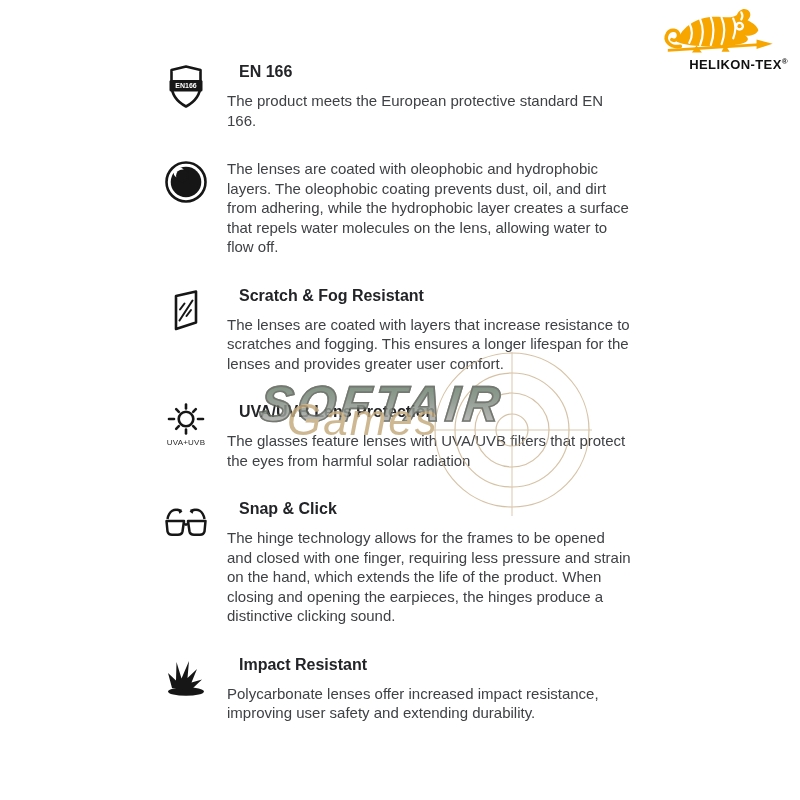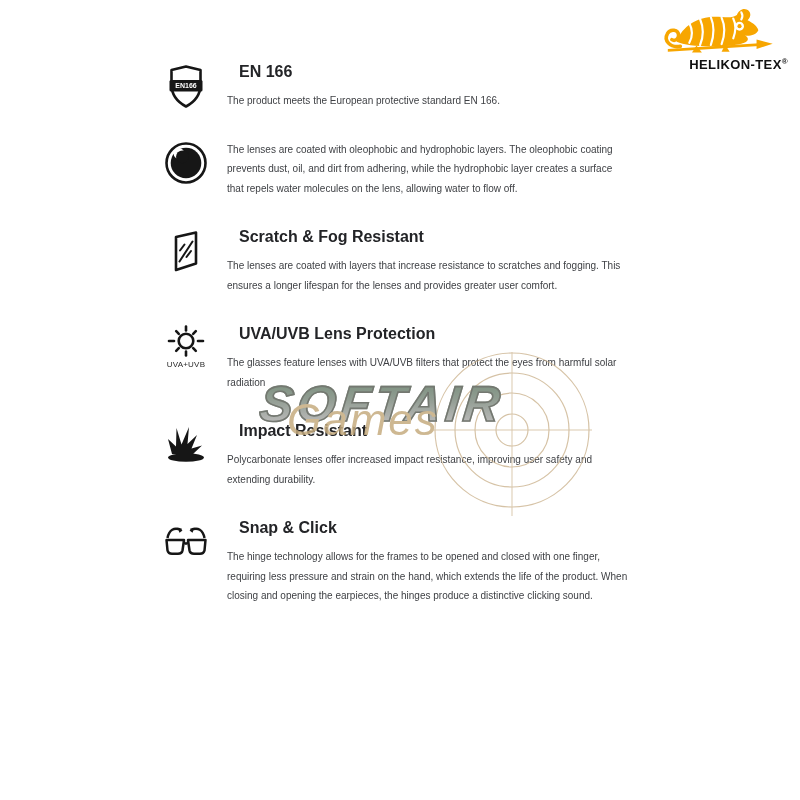--- a/index.html
+++ b/index.html
@@ -21,21 +21,21 @@
   
   .features{position:absolute;left:160px;top:62px;width:478px;}
   .feature{display:flex;margin-bottom:29px;}
   .feature-icon{
     flex:0 0 52px;width:52px;display:flex;flex-direction:column;align-items:center;
     padding-top:1px;color:#161616;
   }
   .icon-label{font-size:8px;color:#2a2a2a;margin-top:2px;letter-spacing:.2px;}
   .feature-text{flex:1;padding-left:15px;}
   .feature-title{font-size:16px;font-weight:bold;color:#232427;margin:1px 0 10px 12px;}
-  .feature-body{font-size:10px;line-height:19.5px;color:#3f4145;max-width:404px;}
+  .feature-body{font-size:15px;line-height:19.5px;color:#3f4145;max-width:404px;}
 
   
   .watermark{position:absolute;left:0;top:0;width:800px;height:800px;pointer-events:none;opacity:.84;}
   .wm-crosshair{position:absolute;left:428px;top:350px;}
   .wm-main{
     position:absolute;left:260px;top:379px;
     font-family:"Liberation Sans",sans-serif;font-weight:bold;font-style:italic;
     font-size:50px;letter-spacing:4px;line-height:1;
     transform:skewX(-6deg);
     color:#8a9389;-webkit-text-stroke:1.6px #5a5f56;
@@ -148,48 +148,48 @@
         <div class="icon-label">UVA+UVB</div>
       </div>
       <div class="feature-text">
         <div class="feature-title">UVA/UVB Lens Protection</div>
         <div class="feature-body">The glasses feature lenses with UVA/UVB filters that protect the eyes from harmful solar radiation</div>
       </div>
     </div>
 
     <div class="feature">
       <div class="feature-icon">
-        <svg width="46" height="42" viewBox="0 0 46 42">
-          <ellipse cx="23" cy="35.5" rx="18" ry="4.3" fill="#161616"></ellipse>
-          <path fill="#161616" d="M9 32 L5 17 L13 24.5 L13.5 6 L18.5 22.5 L26 5 L24.5 22 L34 13 L28.5 26.5 L39 23.5 L30 32 Z"></path>
-        </svg>
-      </div>
-      <div class="feature-text">
-        <div class="feature-title">Impact Resistant</div>
-        <div class="feature-body">Polycarbonate lenses offer increased impact resistance, improving user safety and extending durability.</div>
-      </div>
-    </div>
-
-    <div class="feature">
-      <div class="feature-icon">
         <svg width="48" height="40" viewBox="0 0 48 40">
           <g fill="none" stroke="#161616" stroke-width="2.5" stroke-linejoin="round">
             <path d="M4.5 21 H22 L20.5 31.5 Q19.8 34.8 16 34.8 H10 Q6.3 34.8 5.5 31.5 Z"></path>
             <path d="M26 21 H43.5 L42.5 31.5 Q41.7 34.8 38 34.8 H32 Q28.2 34.8 27.5 31.5 Z"></path>
             <path d="M22 23 Q24 26.5 26 23"></path>
             <path d="M5.5 19 Q8 6.5 19.5 11"></path>
             <path d="M42.5 19 Q40 6.5 28.5 11"></path>
           </g>
           <path d="M20.5 11.5 l-5 -3 l2 5.2 Z" fill="#161616"></path>
           <path d="M27.5 11.5 l5 -3 l-2 5.2 Z" fill="#161616"></path>
         </svg>
       </div>
       <div class="feature-text">
         <div class="feature-title">Snap &amp; Click</div>
         <div class="feature-body">The hinge technology allows for the frames to be opened and closed with one finger, requiring less pressure and strain on the hand, which extends the life of the product. When closing and opening the earpieces, the hinges produce a distinctive clicking sound.</div>
+      </div>
+    </div>
+
+    <div class="feature">
+      <div class="feature-icon">
+        <svg width="46" height="42" viewBox="0 0 46 42">
+          <ellipse cx="23" cy="35.5" rx="18" ry="4.3" fill="#161616"></ellipse>
+          <path fill="#161616" d="M9 32 L5 17 L13 24.5 L13.5 6 L18.5 22.5 L26 5 L24.5 22 L34 13 L28.5 26.5 L39 23.5 L30 32 Z"></path>
+        </svg>
+      </div>
+      <div class="feature-text">
+        <div class="feature-title">Impact Resistant</div>
+        <div class="feature-body">Polycarbonate lenses offer increased impact resistance, improving user safety and extending durability.</div>
       </div>
     </div>
 
   </div>
 
   <div class="watermark">
     <svg class="wm-crosshair" width="168" height="168" viewBox="0 0 168 168">
       <g fill="none" stroke="#CCB490" stroke-width="1.2" opacity="0.95">
         <circle cx="84" cy="80" r="16"></circle>
         <circle cx="84" cy="80" r="37"></circle>

